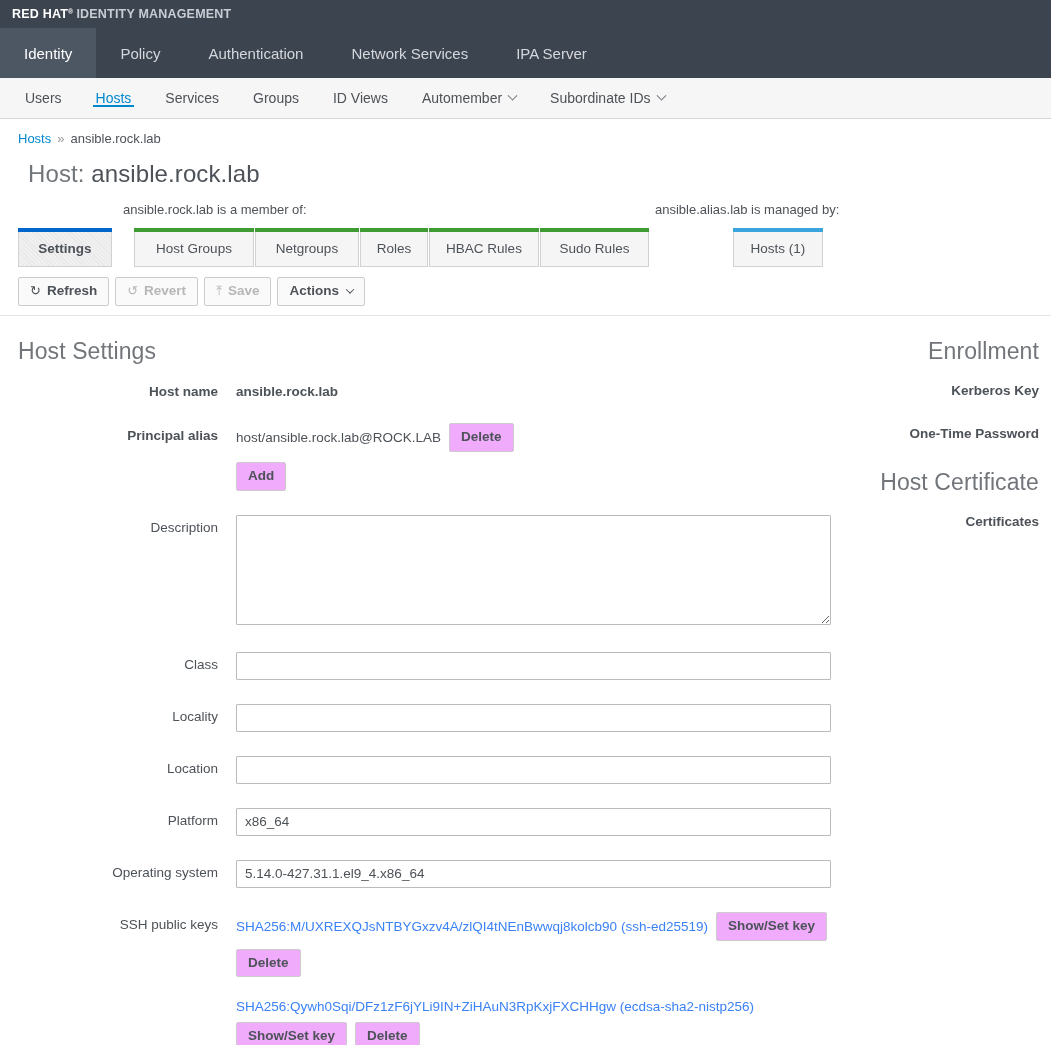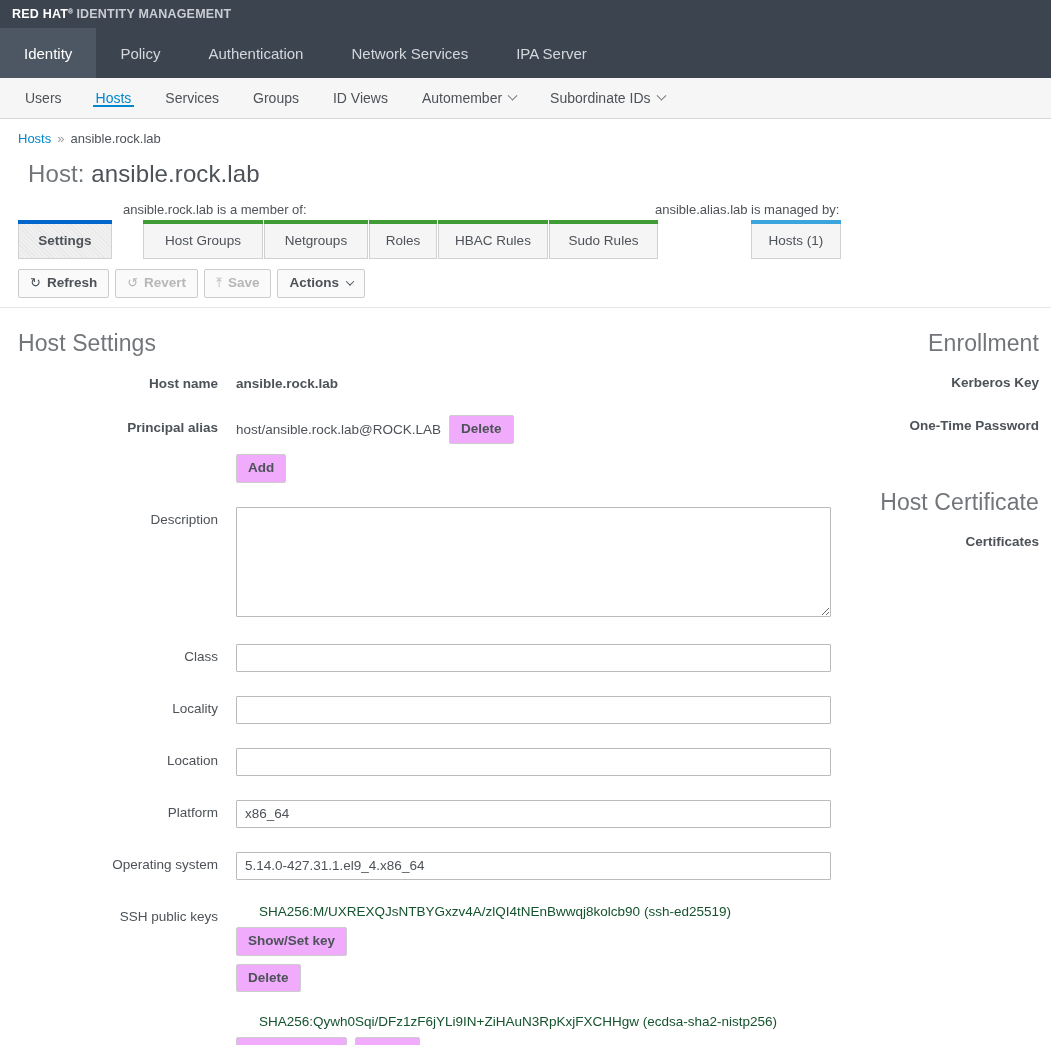--- a/index.html
+++ b/index.html
@@ -120,22 +120,22 @@
     position: absolute;
     font-size: 13px;
     color: #4d5258;
     white-space: nowrap;
   }
   .facet-caption.member { left: 105px; }
   .facet-caption.managed { left: 637px; }
   .facet-tabs {
     display: flex;
     align-items: flex-start;
-    gap: 12px;
-    margin-top: 4px;
+    gap: 3px;
+    margin-top: 12px;
   }
   .facet-tab {
     background: #f5f5f5;
     border: 1px solid #d1d1d1;
     border-top: none;
     padding: 9px 14px 10px;
     font-size: 13.5px;
     color: #4d5258;
     cursor: pointer;
     position: relative;
@@ -212,21 +212,21 @@
     color: #72767b;
     margin: 0 0 14px 0;
     padding-left: 18px;
     letter-spacing: 0.1px;
   }
   .section-title.right {
     padding-left: 0; padding-right: 12px;
     text-align: right;
     margin-bottom: 18px;
   }
-  .section-title.spaced { margin-top: 56px; }
+  .section-title.spaced { margin-top: 28px; }
 
   .field-row {
     display: flex;
     align-items: flex-start;
     margin-bottom: 24px;
   }
   .field-label {
     width: 212px;
     flex: none;
     text-align: right;
@@ -259,21 +259,21 @@
     outline: none;
   }
   textarea.text-input {
     height: 110px;
     resize: vertical;
     padding: 6px 8px;
   }
 
   .inline-row { display: flex; align-items: center; gap: 8px; flex-wrap: wrap; }
   .alias-text { font-size: 13.5px; color: #4d5258; }
-  .key-text { font-size: 13.5px; color: #14532d; margin-left: 23px; }
+  .key-text { font-size: 13.5px; color: #3b82f6; }
 
   .btn-sm {
     background: #f0abfc;
     border: 1px solid #cccccc;
     border-radius: 2px;
     padding: 5px 11px;
     font-size: 13.5px;
     font-weight: bold;
     color: #4d5258;
     cursor: pointer;

